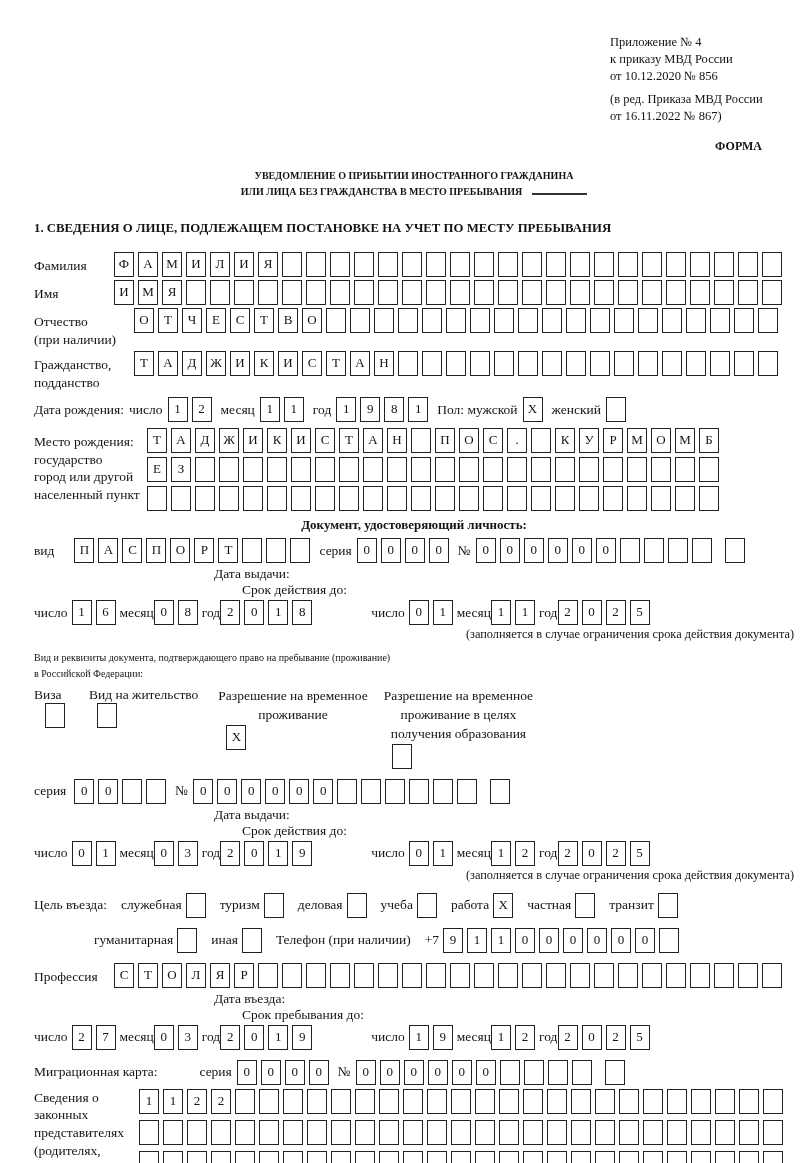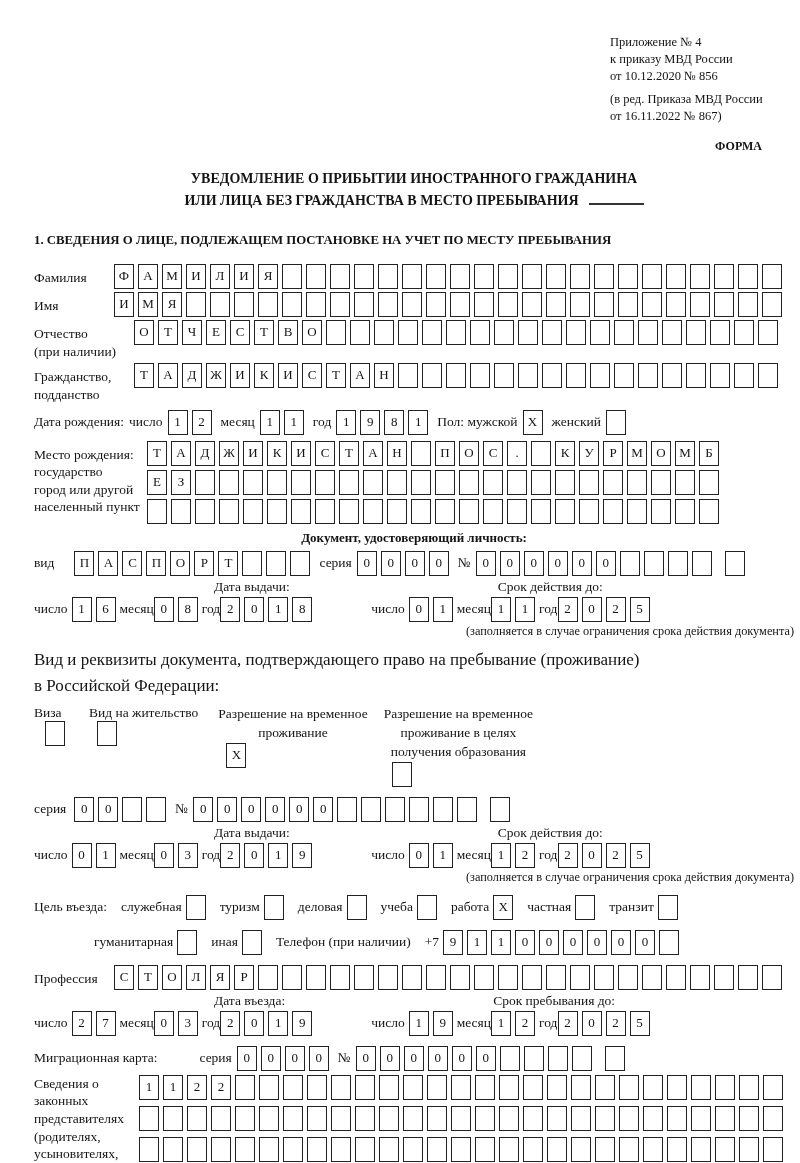--- a/index.html
+++ b/index.html
@@ -4,47 +4,47 @@
 <style>
   html,body{margin:0;padding:0;background:#fff;}
   body{width:800px;height:1163px;overflow:hidden;color:#141414;
        font-family:"Liberation Serif","DejaVu Serif",serif;}
   .page{padding:34px 6px 0 34px;box-sizing:border-box;width:800px;}
 
   .doc-ref{margin-left:576px;font-size:12.5px;line-height:1.36;}
   .doc-ref .grp2{margin-top:6px;}
   .forma{font-weight:bold;font-size:12px;text-align:right;padding-right:32px;margin-top:14px;}
 
-  .title{font-weight:bold;font-size:14px;text-align:center;line-height:1.55;margin-top:14px;}
+  .title{font-weight:bold;font-size:10px;text-align:center;line-height:1.55;margin-top:14px;}
   .title-underline{display:inline-block;width:55px;border-bottom:2px solid #333;margin-left:10px;vertical-align:baseline;}
 
   .sec-heading{font-weight:bold;font-size:12.8px;margin-top:22px;margin-bottom:16px;}
 
   .lbl{font-size:13.5px;line-height:1.3;}
   .row{display:flex;align-items:flex-start;margin-bottom:3px;}
   .row .rl{flex:0 0 auto;padding-top:5px;}
   .lw80{width:80px;}  .lw100{width:100px;} .lw113{width:113px;} .lw105{width:105px;}
 
   .cells{display:flex;flex-wrap:nowrap;}
   .cell{display:inline-block;box-sizing:border-box;width:20px;height:25px;border:1.6px solid #222;
         margin-right:4px;text-align:center;font-size:13px;line-height:21px;background:#fff;}
 
   .inline-row{display:flex;align-items:center;margin-bottom:3px;font-size:13.5px;}
   .inline-row .w{margin:0 5px;}
   .gap8{margin-left:8px;} .gap12{margin-left:12px;} .gap16{margin-left:16px;} .gap20{margin-left:20px;}
 
   .center-bold{font-weight:bold;font-size:13px;text-align:center;margin:6px 0 5px 0;}
 
-  .date-headers{display:flex;font-size:13.5px;}
+  .date-headers{display:flex;font-size:13.5px;flex-direction:column;}
   .dh1{margin-left:180px;} .dh2{margin-left:208px;}
   .date-vals{display:flex;align-items:center;margin-top:2px;font-size:13.5px;}
   .dg{display:flex;align-items:center;}
   .note{font-size:12.3px;text-align:right;margin-top:2px;}
 
-  .para{font-size:17px;line-height:1.55;margin-top:8px;}
+  .para{font-size:10px;line-height:1.55;margin-top:8px;}
 
   .cbrow{display:flex;align-items:flex-start;margin-top:6px;font-size:13.5px;}
   .cb-label-multi{text-align:center;line-height:1.4;}
   .cbitem{display:flex;align-items:flex-start;flex-direction:column;}
   .cbitem .cell{margin-left:8px;}
 
   .purpose-row{display:flex;align-items:center;flex-wrap:nowrap;font-size:13.5px;margin-top:10px;}
   .purpose-row .pt{margin:0 4px 0 10px;}
   .purpose-row .pt:first-child{margin-left:0;}
 

